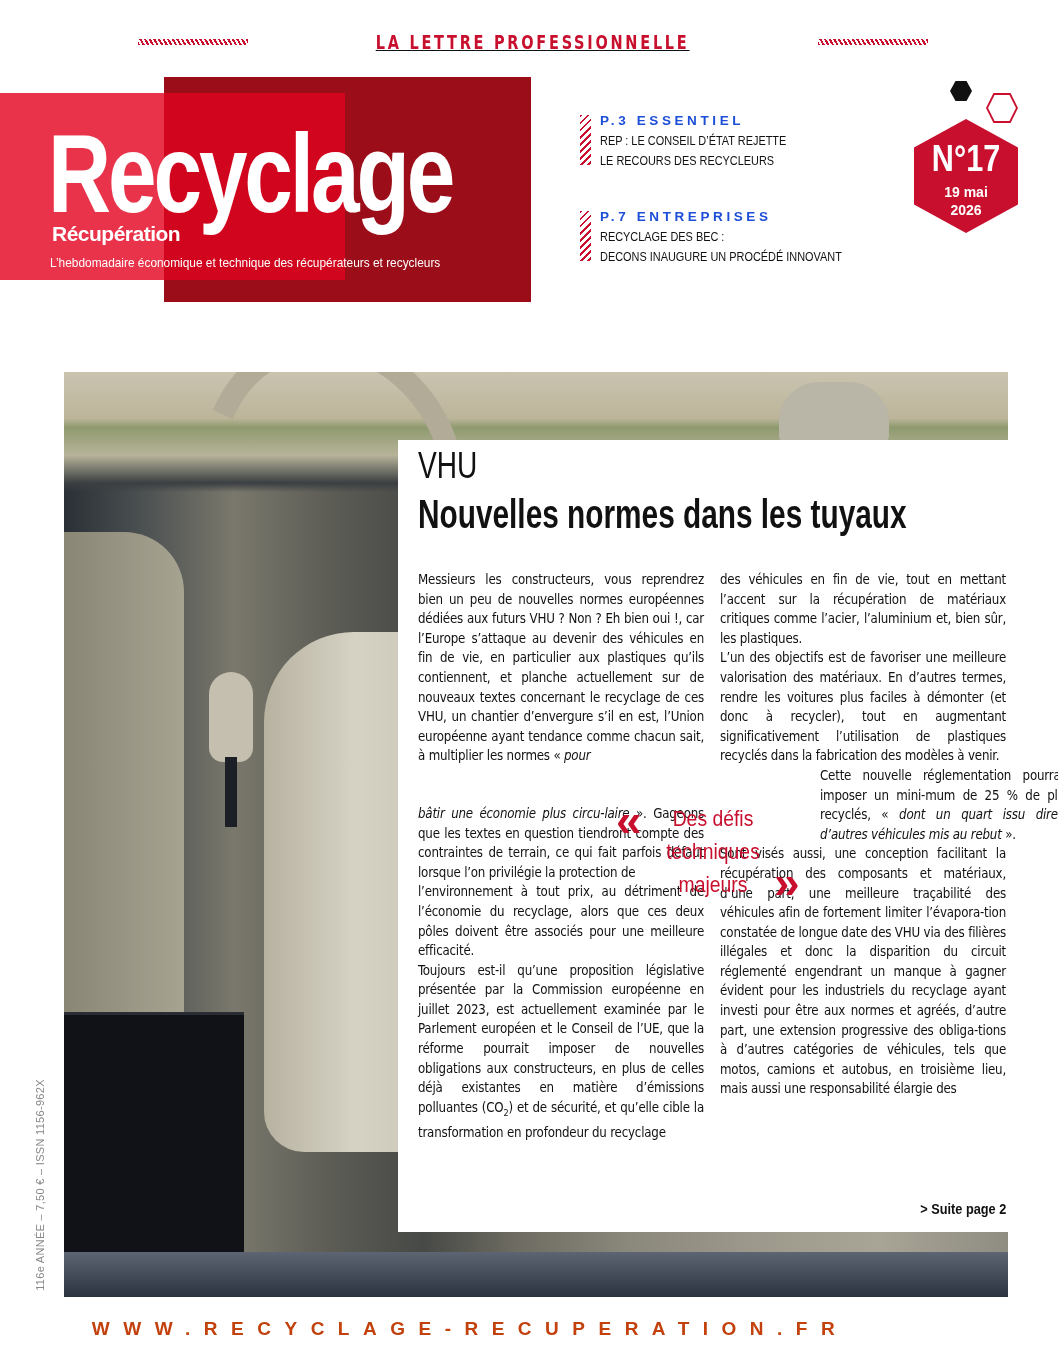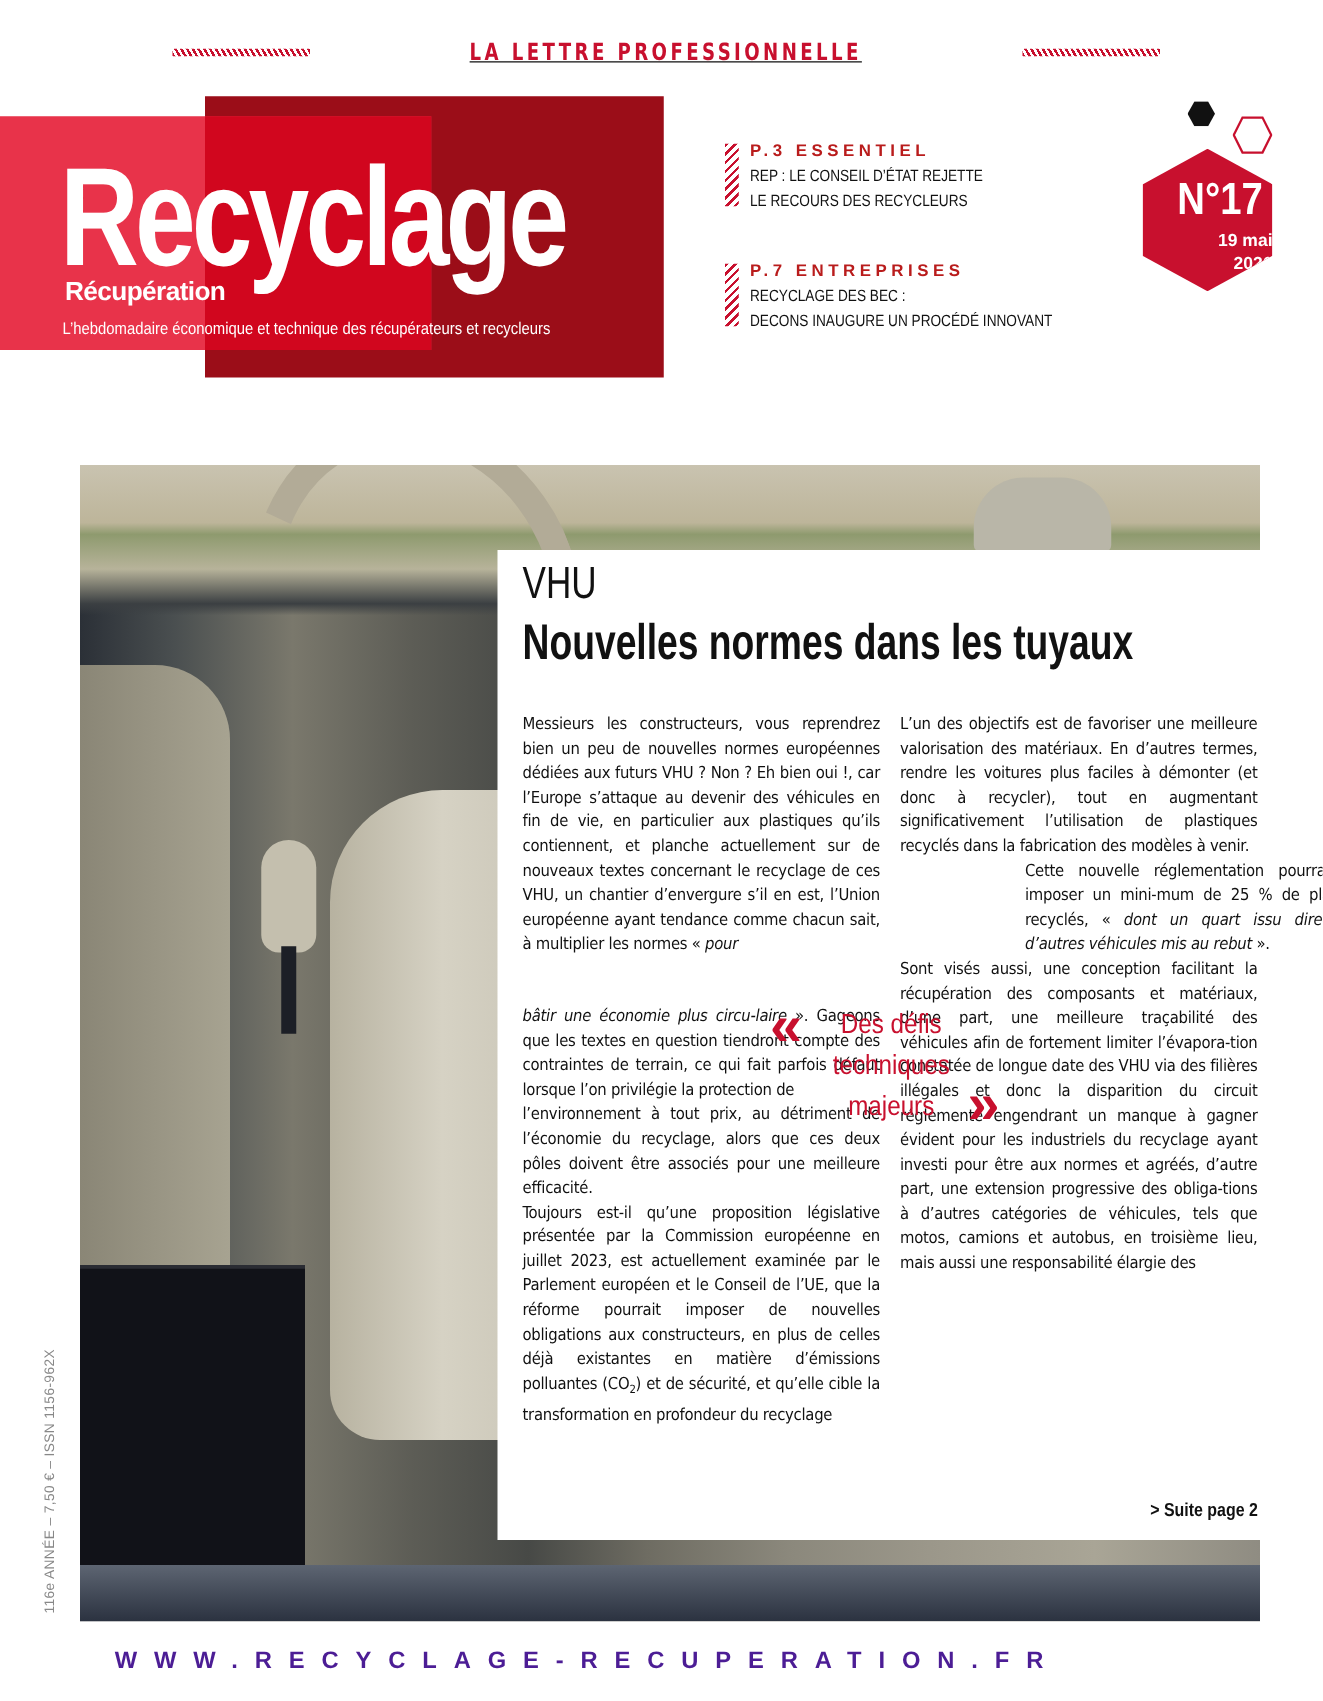--- a/index.html
+++ b/index.html
@@ -17,29 +17,29 @@
   .mast-pink { position: absolute; left: 0; top: 93px; width: 345px; height: 187px; background: #e8334a; }
   .mast-mid { position: absolute; left: 164px; top: 93px; width: 181px; height: 187px; background: #d1061e; }
   .logo-word { position: absolute; left: 48px; top: 118px; color: #fff; font-family: "Liberation Sans", sans-serif; font-weight: bold; font-size: 112px; line-height: 1; letter-spacing: -4px; transform: scaleX(0.78); transform-origin: left top; }
   .logo-sub { position: absolute; left: 52px; top: 222px; color: #fff; font-weight: bold; font-size: 21px; letter-spacing: -0.5px; }
   .logo-tag { position: absolute; left: 50px; top: 255px; color: #fff; font-size: 13.5px; transform: scaleX(0.88); transform-origin: left top; white-space: nowrap; }
 
   
   .teaser { position: absolute; left: 580px; }
   .teaser .bar { position: absolute; left: 0; top: 2px; width: 11px; height: 50px;
     background: repeating-linear-gradient(135deg, #c8102e 0 2px, transparent 2px 5px); }
-  .teaser .hd { position: absolute; left: 20px; top: 0; font-weight: bold; font-size: 13.5px; letter-spacing: 3.6px; color: #b91c1c; white-space: nowrap; }
+  .teaser .hd { position: absolute; left: 20px; top: 0; font-weight: bold; font-size: 13.5px; letter-spacing: 3.6px; color: #1d4ed8; white-space: nowrap; }
   .teaser .ln { position: absolute; left: 20px; font-size: 13px; color: #111; white-space: nowrap; transform: scaleX(0.84); transform-origin: left top; }
 
   
   .hex-black { position: absolute; left: 950px; top: 80px; width: 22px; height: 22px; background: #111;
     clip-path: polygon(25% 5%, 75% 5%, 100% 50%, 75% 95%, 25% 95%, 0 50%); }
   .hex-outline { position: absolute; left: 986px; top: 92px; width: 32px; height: 32px; }
   .hex-red { position: absolute; left: 914px; top: 119px; width: 104px; height: 114px; background: #c8102e;
-    clip-path: polygon(50% 0, 100% 25%, 100% 75%, 50% 100%, 0 75%, 0 25%); color: #fff; text-align: right; }
+    clip-path: polygon(50% 0, 100% 25%, 100% 75%, 50% 100%, 0 75%, 0 25%); color: #fff; text-align: center; }
   .hex-red .no { position: absolute; left: 0; right: 0; top: 22px; font-weight: bold; font-size: 36px; line-height: 1; transform: scaleX(0.85); }
   .hex-red .dt { position: absolute; left: 0; right: 0; top: 64px; font-weight: bold; font-size: 14px; line-height: 18px; }
 
   
   .photo { position: absolute; left: 64px; top: 372px; width: 944px; height: 925px; overflow: hidden;
     background:
       linear-gradient(180deg, #c9c3b0 0%, #bdb59a 5%, #8e9a6e 6%, #b7b39a 9%, #3b3f42 12%, transparent 13%),
       linear-gradient(90deg, #2b3037 0%, #4a4f50 8%, #7a786c 18%, #5d5d56 28%, #474946 38%, #6e6c62 48%, #8b887c 60%, #9b978a 72%, #a9a596 86%, #8f8c82 100%); }
   .ph-wheel { position: absolute; left: 140px; top: -40px; width: 260px; height: 300px; border: 22px solid #b2ab97; border-radius: 50%; border-left-color: transparent; border-bottom-color: transparent; transform: rotate(-20deg); }
   .ph-console { position: absolute; left: 0; top: 160px; width: 120px; height: 520px; background: linear-gradient(90deg, #8a8676, #a7a391); border-radius: 0 60px 30px 0; }
@@ -69,21 +69,21 @@
   .pq-open { position: absolute; left: 0; top: 0; font-weight: bold; font-size: 46px; line-height: 40px; }
   .pq-close { position: absolute; left: 158px; top: 62px; font-weight: bold; font-size: 46px; line-height: 40px; }
 
   .suite { position: absolute; right: 2px; top: 760px; font-weight: bold; font-size: 15px; transform: scaleX(0.85); transform-origin: right top; color: #111; }
 
   
   .side { position: absolute; left: 34px; top: 1185px; width: 0; height: 0; }
   .side span { position: absolute; left: 0; top: 0; transform: rotate(-90deg) translateX(-50%); transform-origin: left top; white-space: nowrap; font-size: 11px; color: #888; letter-spacing: 0.3px; }
 
   
-  .footer-url { position: absolute; left: 0; width: 940px; top: 1318px; text-align: center; color: #4c1d95; font-weight: bold; font-size: 19px; letter-spacing: 13.5px; }
+  .footer-url { position: absolute; left: 0; width: 940px; top: 1318px; text-align: center; color: #c2410c; font-weight: bold; font-size: 19px; letter-spacing: 13.5px; }
 </style>
 </head>
 <body>
 
 <div class="top-strip">
   <div class="hash-line"></div>
   <div class="kicker">LA LETTRE PROFESSIONNELLE</div>
   <div class="hash-line"></div>
 </div>
 
@@ -137,20 +137,21 @@
   <div class="headline">Nouvelles normes dans les tuyaux</div>
 
   <div class="col col-left">
     <p class="cond"><span>Messieurs les constructeurs, vous reprendrez bien un peu de nouvelles normes européennes dédiées aux futurs VHU ? Non ? Eh bien oui !, car l’Europe s’attaque au devenir des véhicules en fin de vie, en particulier aux plastiques qu’ils contiennent, et planche actuellement sur de nouveaux textes concernant le recyclage de ces VHU, un chantier d’envergure s’il en est, l’Union européenne ayant tendance comme chacun sait, à multiplier les normes «</span><span class="em"> pour</span></p>
     <p class="cond narrow"><span class="em">bâtir une économie plus circu-laire</span><span> ». Gageons que les textes en question tiendront compte des contraintes de terrain, ce qui fait parfois défaut lorsque l’on privilégie la protection de</span></p>
     <p class="cond">l’environnement à tout prix, au détriment de l’économie du recyclage, alors que ces deux pôles doivent être associés pour une meilleure efficacité.</p>
     <p class="cond"><span>Toujours est-il qu’une proposition législative présentée par la Commission européenne en juillet 2023, est actuellement examinée par le Parlement européen et le Conseil de l’UE, que la réforme pourrait imposer de nouvelles obligations aux constructeurs, en plus de celles déjà existantes en matière d’émissions polluantes (CO</span><sub style="font-size:9px;">2</sub><span>) et de sécurité, et qu’elle cible la transformation en profondeur du recyclage</span></p>
   </div>
 
   <div class="col col-right">
+    <p class="cond">des véhicules en fin de vie, tout en mettant l’accent sur la récupération de matériaux critiques comme l’acier, l’aluminium et, bien sûr, les plastiques.</p>
     <p class="cond">L’un des objectifs est de favoriser une meilleure valorisation des matériaux. En d’autres termes, rendre les voitures plus faciles à démonter (et donc à recycler), tout en augmentant significativement l’utilisation de plastiques recyclés dans la fabrication des modèles à venir.</p>
     <p class="cond wrap-right"><span>Cette nouvelle réglementation pourrait ainsi imposer un mini-mum de 25 % de plastiques recyclés, «</span><span class="em"> dont un quart issu directement d’autres véhicules mis au rebut</span><span> ».</span></p>
     <p class="cond">Sont visés aussi, une conception facilitant la récupération des composants et matériaux, d’une part, une meilleure traçabilité des véhicules afin de fortement limiter l’évapora-tion constatée de longue date des VHU via des filières illégales et donc la disparition du circuit réglementé engendrant un manque à gagner évident pour les industriels du recyclage ayant investi pour être aux normes et agréés, d’autre part, une extension progressive des obliga-tions à d’autres catégories de véhicules, tels que motos, camions et autobus, en troisième lieu, mais aussi une responsabilité élargie des</p>
   </div>
 
   <div class="pullquote">
     <div class="pq-open">«</div>
     <div class="pq-text">Des défis techniques majeurs</div>
     <div class="pq-close">»</div>
   </div>

